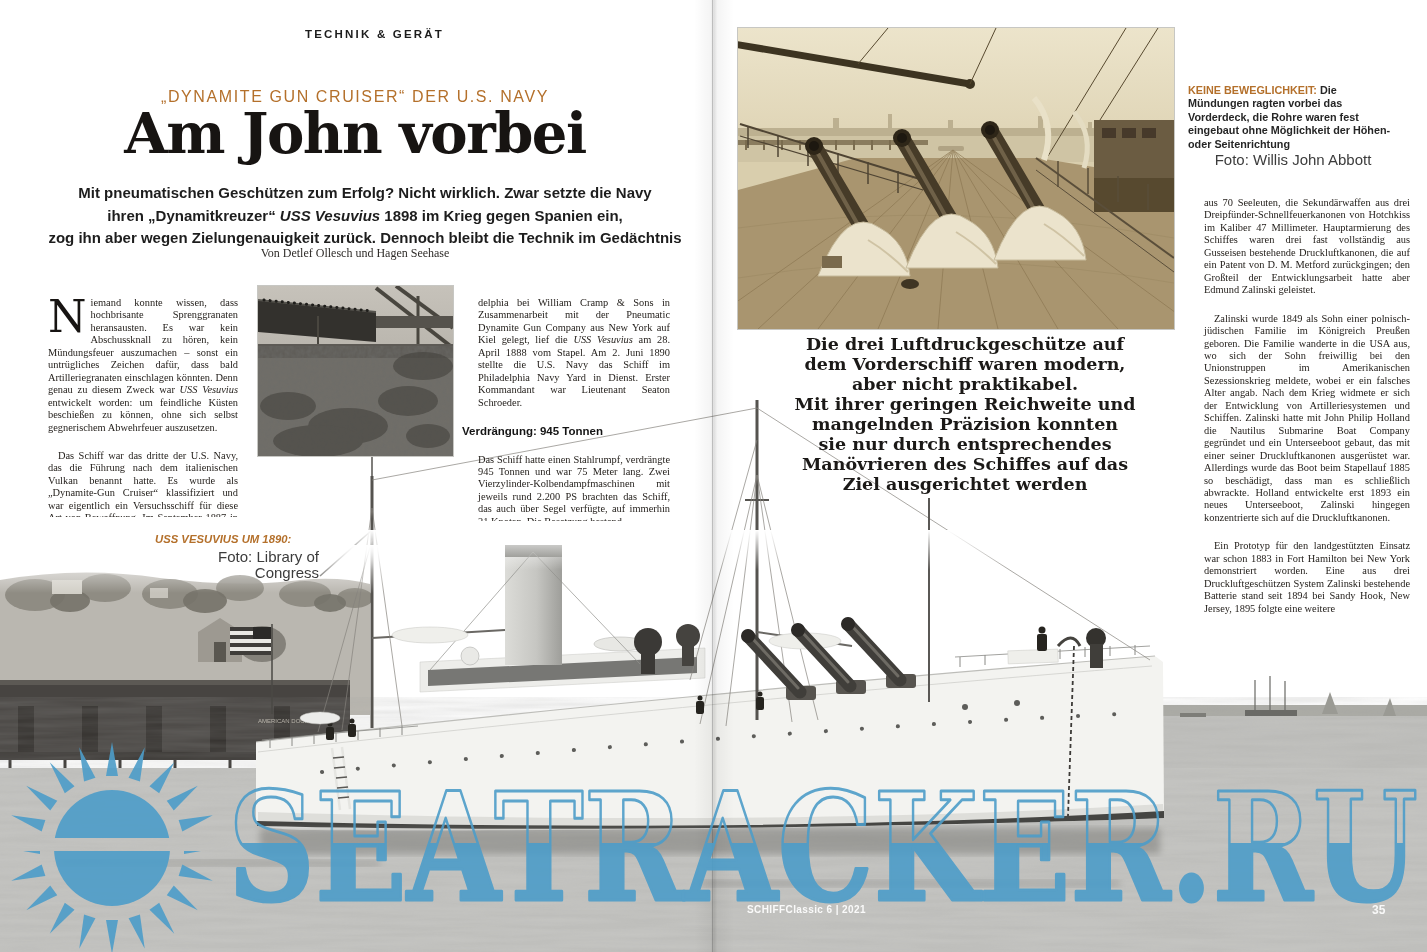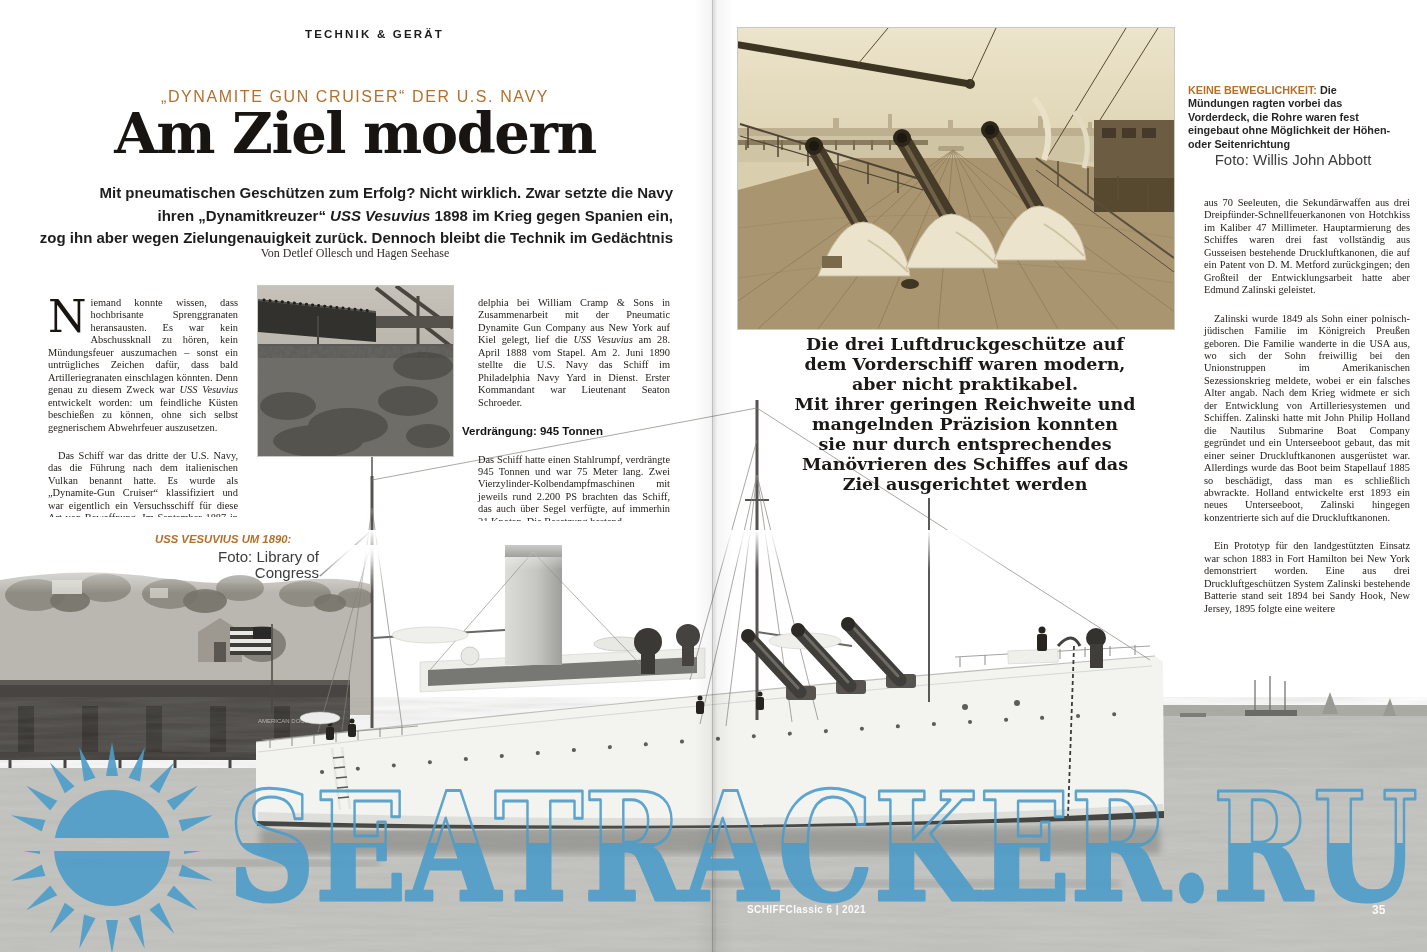--- a/index.html
+++ b/index.html
@@ -230,23 +230,23 @@
     </g>
 
     <rect x="0" y="150" width="1427" height="40" fill="url(#gFade)"></rect>
     <rect x="0" y="165" width="430" height="48" fill="url(#gFade)"></rect>
   </svg>
 
   <div class="abs section-header z2" style="left:305px;top:28px;">TECHNIK &amp; GERÄT</div>
 
   <div class="abs kicker z2" style="left:60px;top:88px;width:590px;">„DYNAMITE GUN CRUISER“ DER U.S. NAVY</div>
 
-  <div class="abs headline z2" style="left:60px;top:100px;width:590px;">Am Ziel modern</div>
-
-  <div class="abs standfirst z2" style="left:33px;top:182px;width:640px;text-align:right;">
+  <div class="abs headline z2" style="left:60px;top:100px;width:590px;">Am John vorbei</div>
+
+  <div class="abs standfirst z2" style="left:45px;top:182px;width:640px;">
     <div>Mit pneumatischen Geschützen zum Erfolg? Nicht wirklich. Zwar setzte die Navy</div>
     <div><span>ihren „Dynamitkreuzer“ </span><span class="it">USS Vesuvius</span><span> 1898 im Krieg gegen Spanien ein,</span></div>
     <div>zog ihn aber wegen Zielungenauigkeit zurück. Dennoch bleibt die Technik im Gedächtnis</div>
   </div>
 
   <div class="abs byline z2" style="left:35px;top:246px;width:640px;">Von Detlef Ollesch und Hagen Seehase</div>
 
   <div class="abs bodycol z2" style="left:32px;top:281px;width:222px;height:236px;">
     <p><span class="dropcap">N</span><span>iemand konnte wissen, dass hochbrisante Sprenggranaten heransausten. Es war kein Abschussknall zu hören, kein Mündungsfeuer auszumachen – sonst ein untrügliches Zeichen dafür, dass bald Artilleriegranaten einschlagen könnten. Denn genau zu diesem Zweck war </span><span class="it">USS Vesuvius</span><span> entwickelt worden: um feindliche Küsten beschießen zu können, ohne sich selbst gegnerischem Abwehrfeuer auszusetzen.</span></p>
     <p class="indent">Das Schiff war das dritte der U.S. Navy, das die Führung nach dem italienischen Vulkan benannt hatte. Es wurde als „Dynamite-Gun Cruiser“ klassifiziert und war eigentlich ein Versuchsschiff für diese Art von Bewaffnung. Im September 1887 in Phila-</p>

